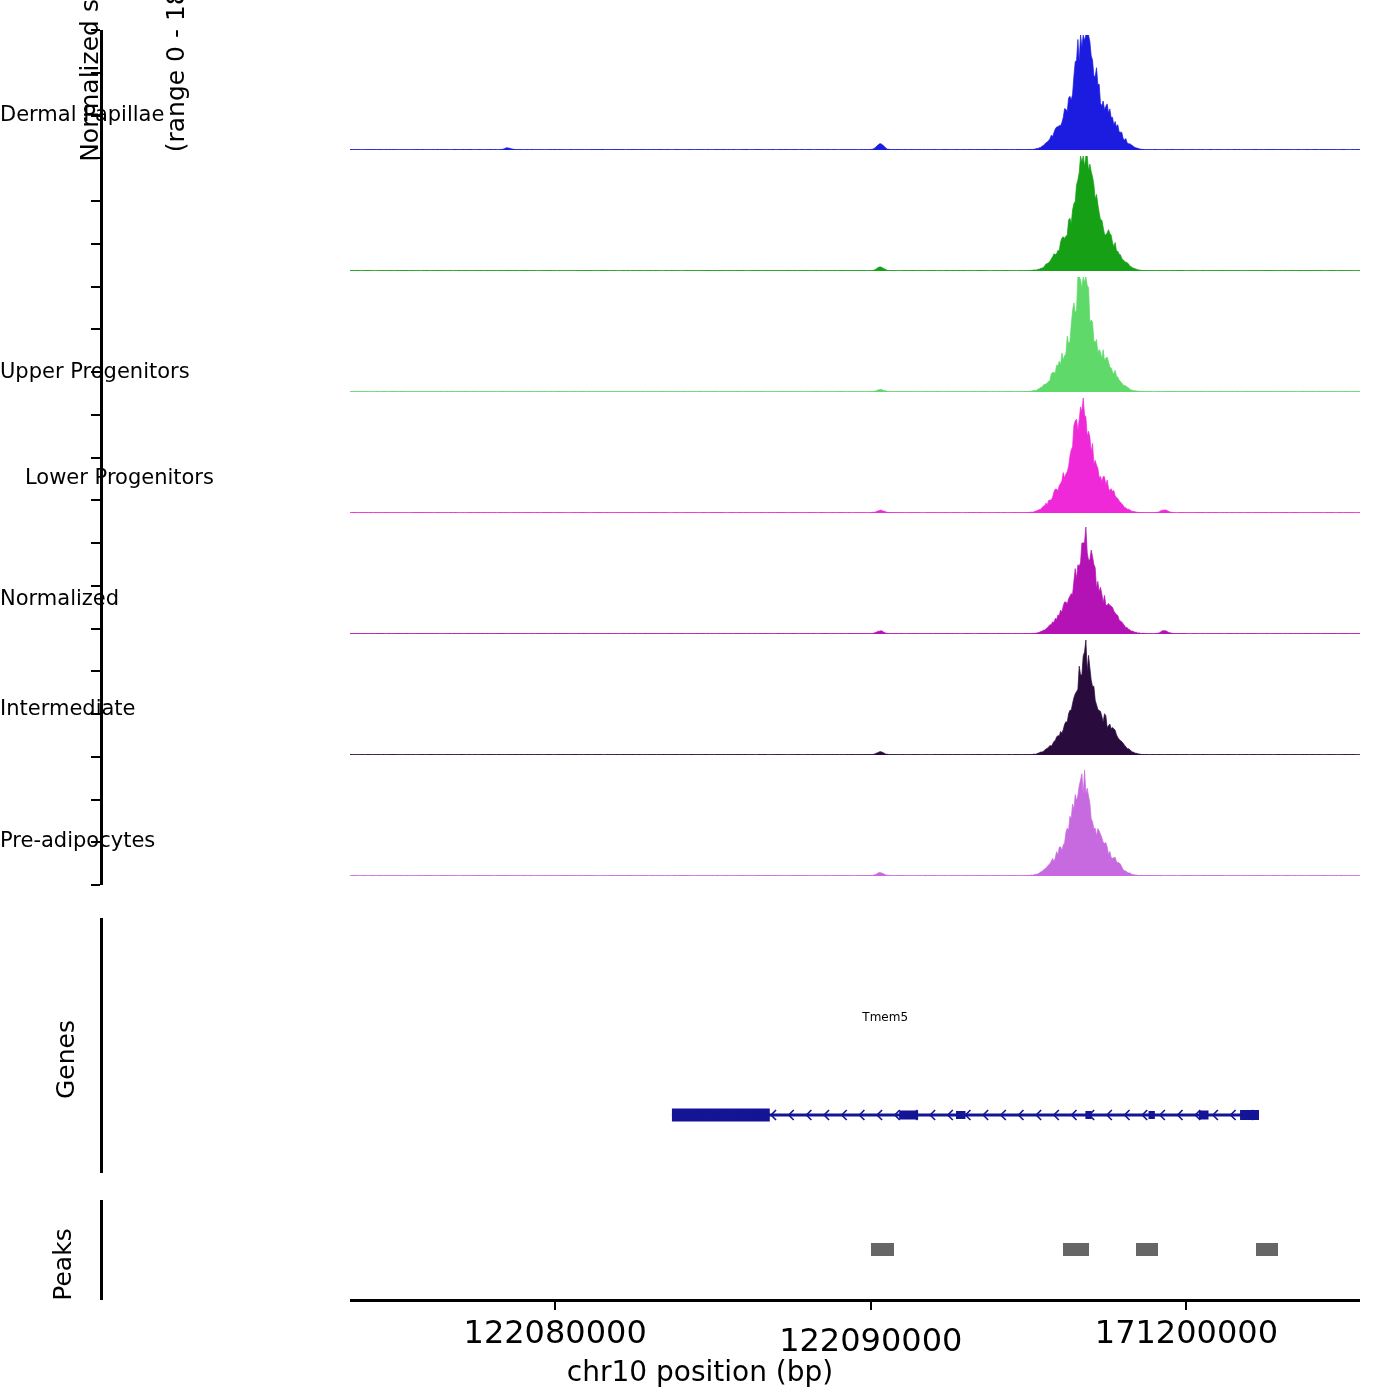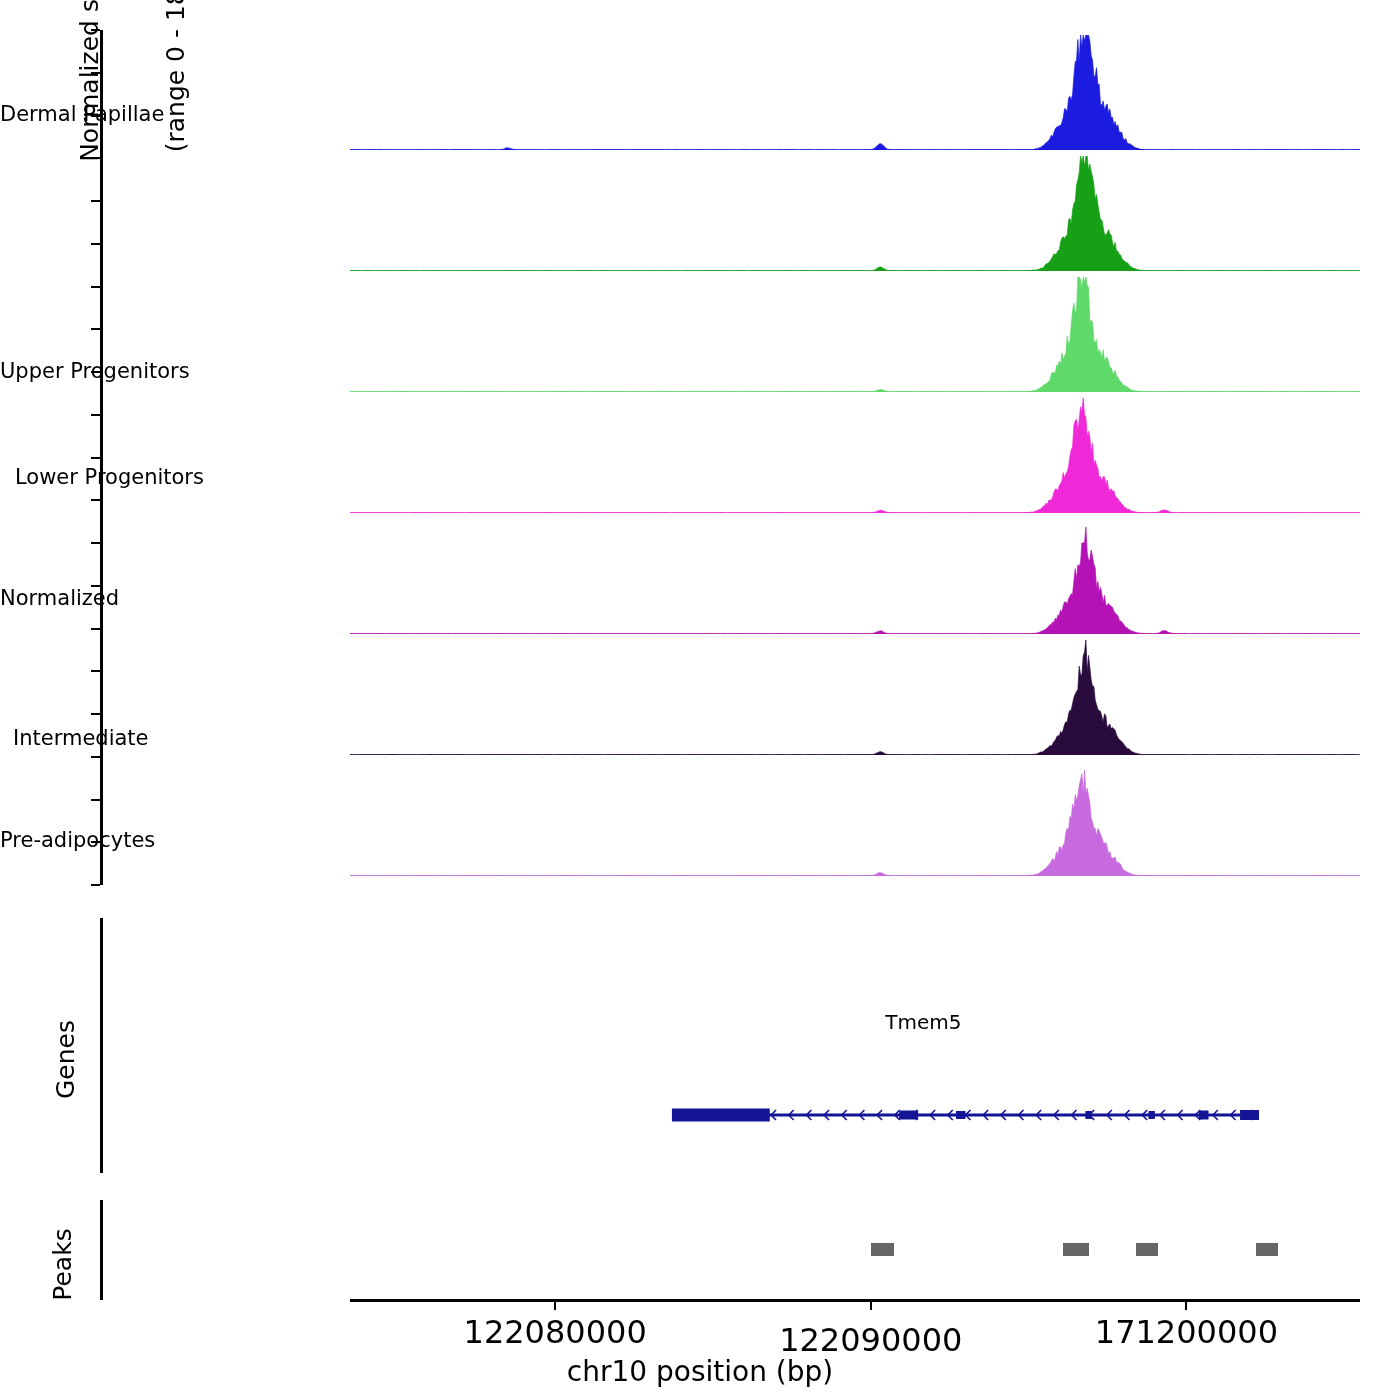--- a/index.html
+++ b/index.html
@@ -82,23 +82,22 @@
   .track-svg {
     position: absolute;
     left: 0;
     bottom: 0;
     width: 100%;
   }
 
   
   .gene-label {
     position: absolute;
-    font-size: 20px;
-    white-space: nowrap;
-    margin-left: 23px;
+    font-size: 12px;
+    white-space: nowrap;
   }
 
   
   .xaxis-line {
     position: absolute;
     left: 350px;
     width: 1010px;
     height: 3px;
     background: #000000;
     top: 1299px;
@@ -272,17 +271,17 @@
       <div class="xticklabel" style="left: 555.156px;">122080000</div>
       <div class="xtick" style="left: 869.781px;"></div>
       <div class="xticklabel" style="left: 870.781px; margin-top: 8px;">122090000</div>
       <div class="xtick" style="left: 1185.41px;"></div>
       <div class="xticklabel" style="left: 1186.41px;">171200000</div>
     </div>
   <div class="xaxis-title">chr10 position (bp)</div>
 
 <div class="track-name" style="top: 54.5px; left: 0px; width: 340px; right: auto;">Dermal Papillae</div>
     <div class="track-name" style="top: 312px; left: 0px; width: 340px; right: auto;">Upper Progenitors</div>
-    <div class="track-name" style="top: 417.5px; left: 15px; width: 340px; right: auto;">Lower Progenitors</div>
+    <div class="track-name" style="top: 417.5px; left: 0px; width: 340px; right: auto; padding-left: 25px;">Lower Progenitors</div>
     <div class="track-name" style="top: 538.5px; left: 0px; width: 340px; right: auto;">Normalized</div>
-    <div class="track-name" style="top: 679px; left: 0px; width: 340px; right: auto; padding-left: 13px;">Intermediate</div>
+    <div class="track-name" style="top: 649px; left: 0px; width: 340px; right: auto;">Intermediate</div>
     <div class="track-name" style="top: 780.5px; left: 0px; width: 340px; right: auto;">Pre-adipocytes</div>
   </div>
 
 </body></html>

